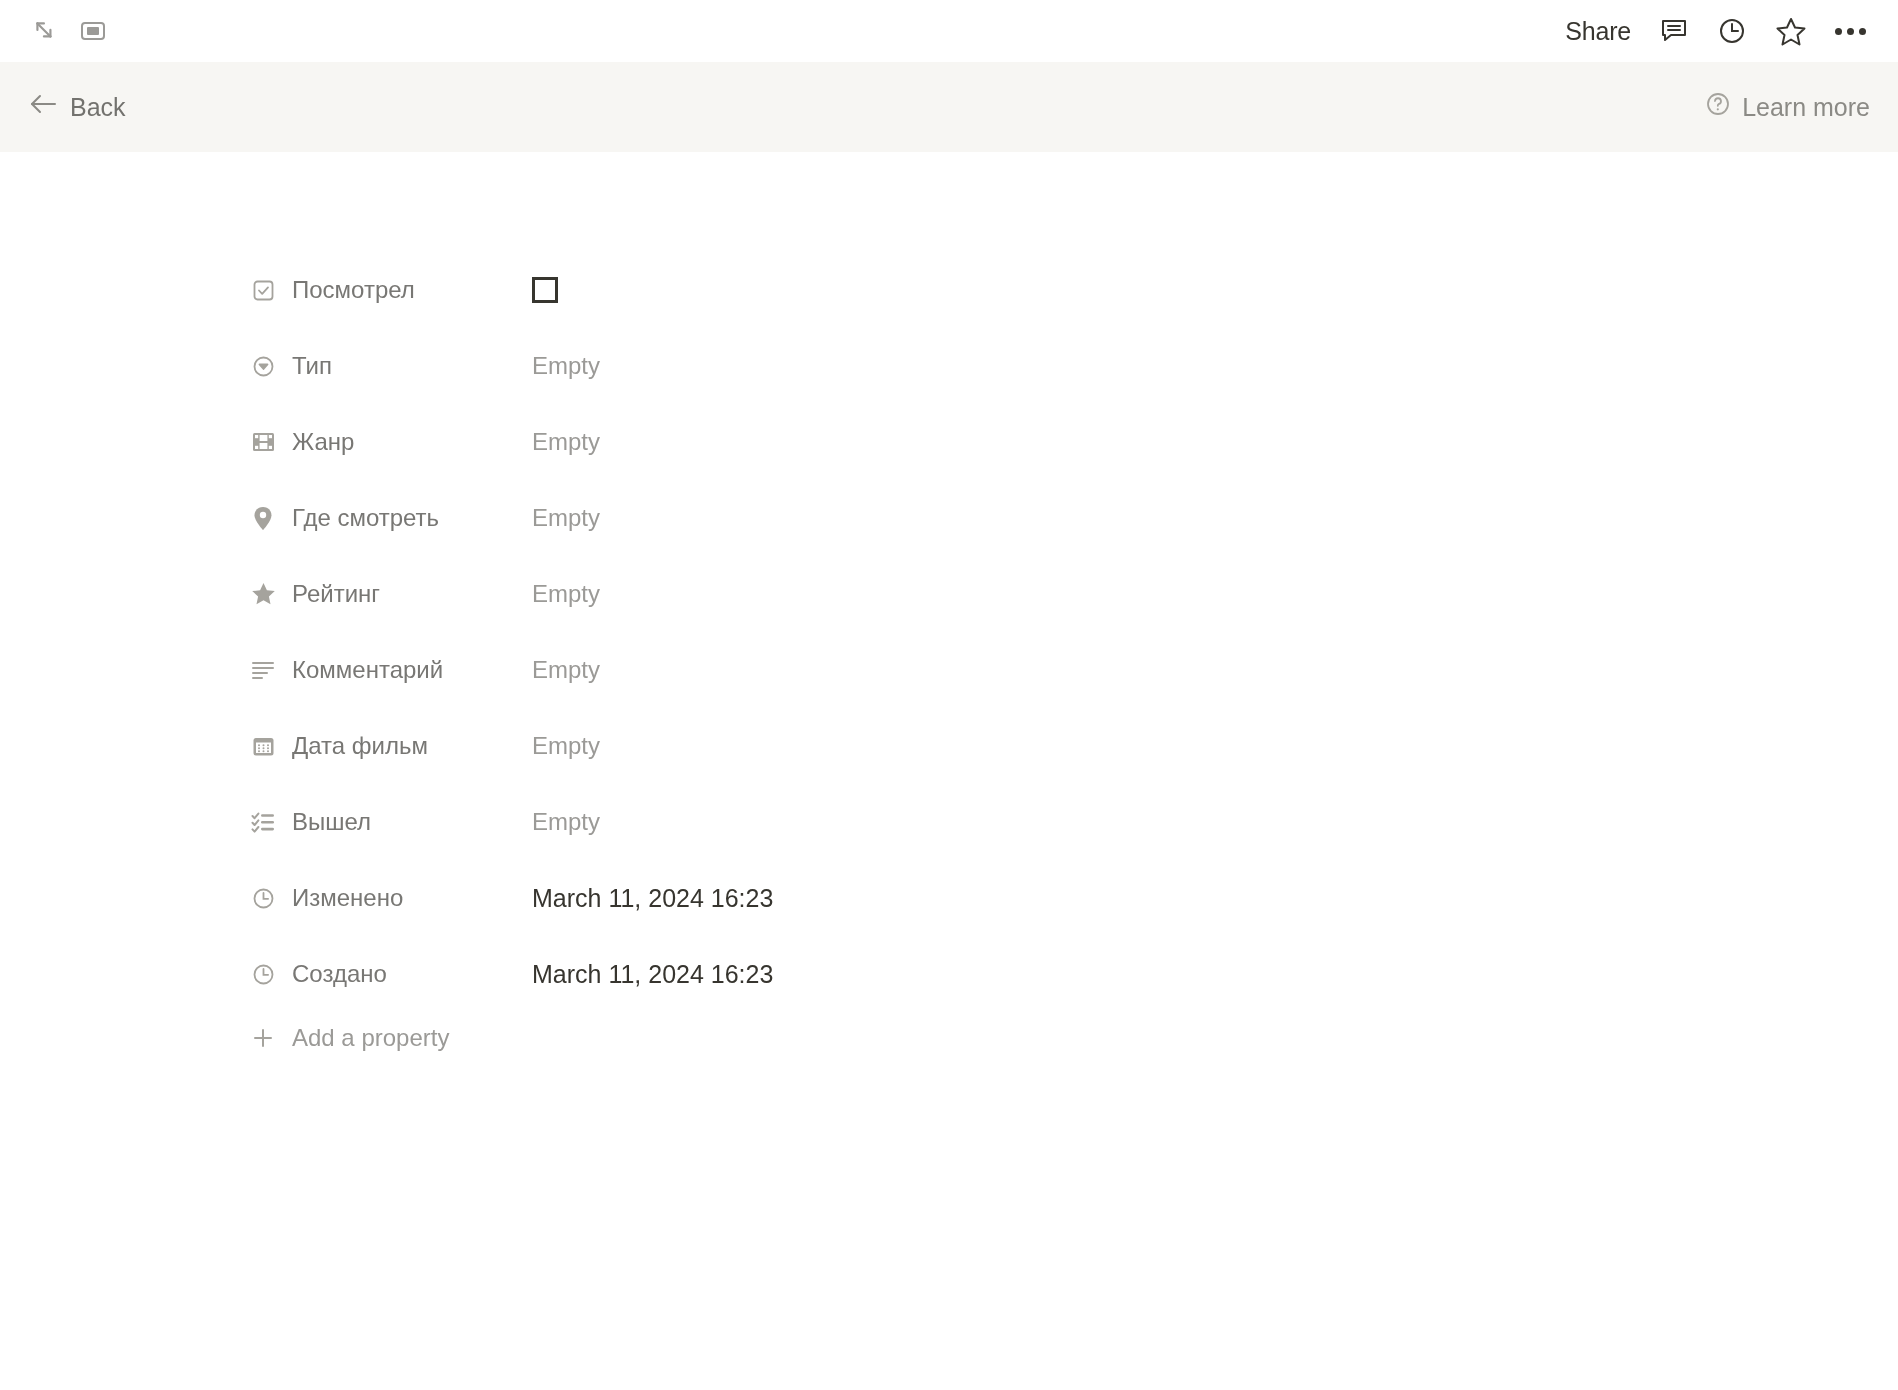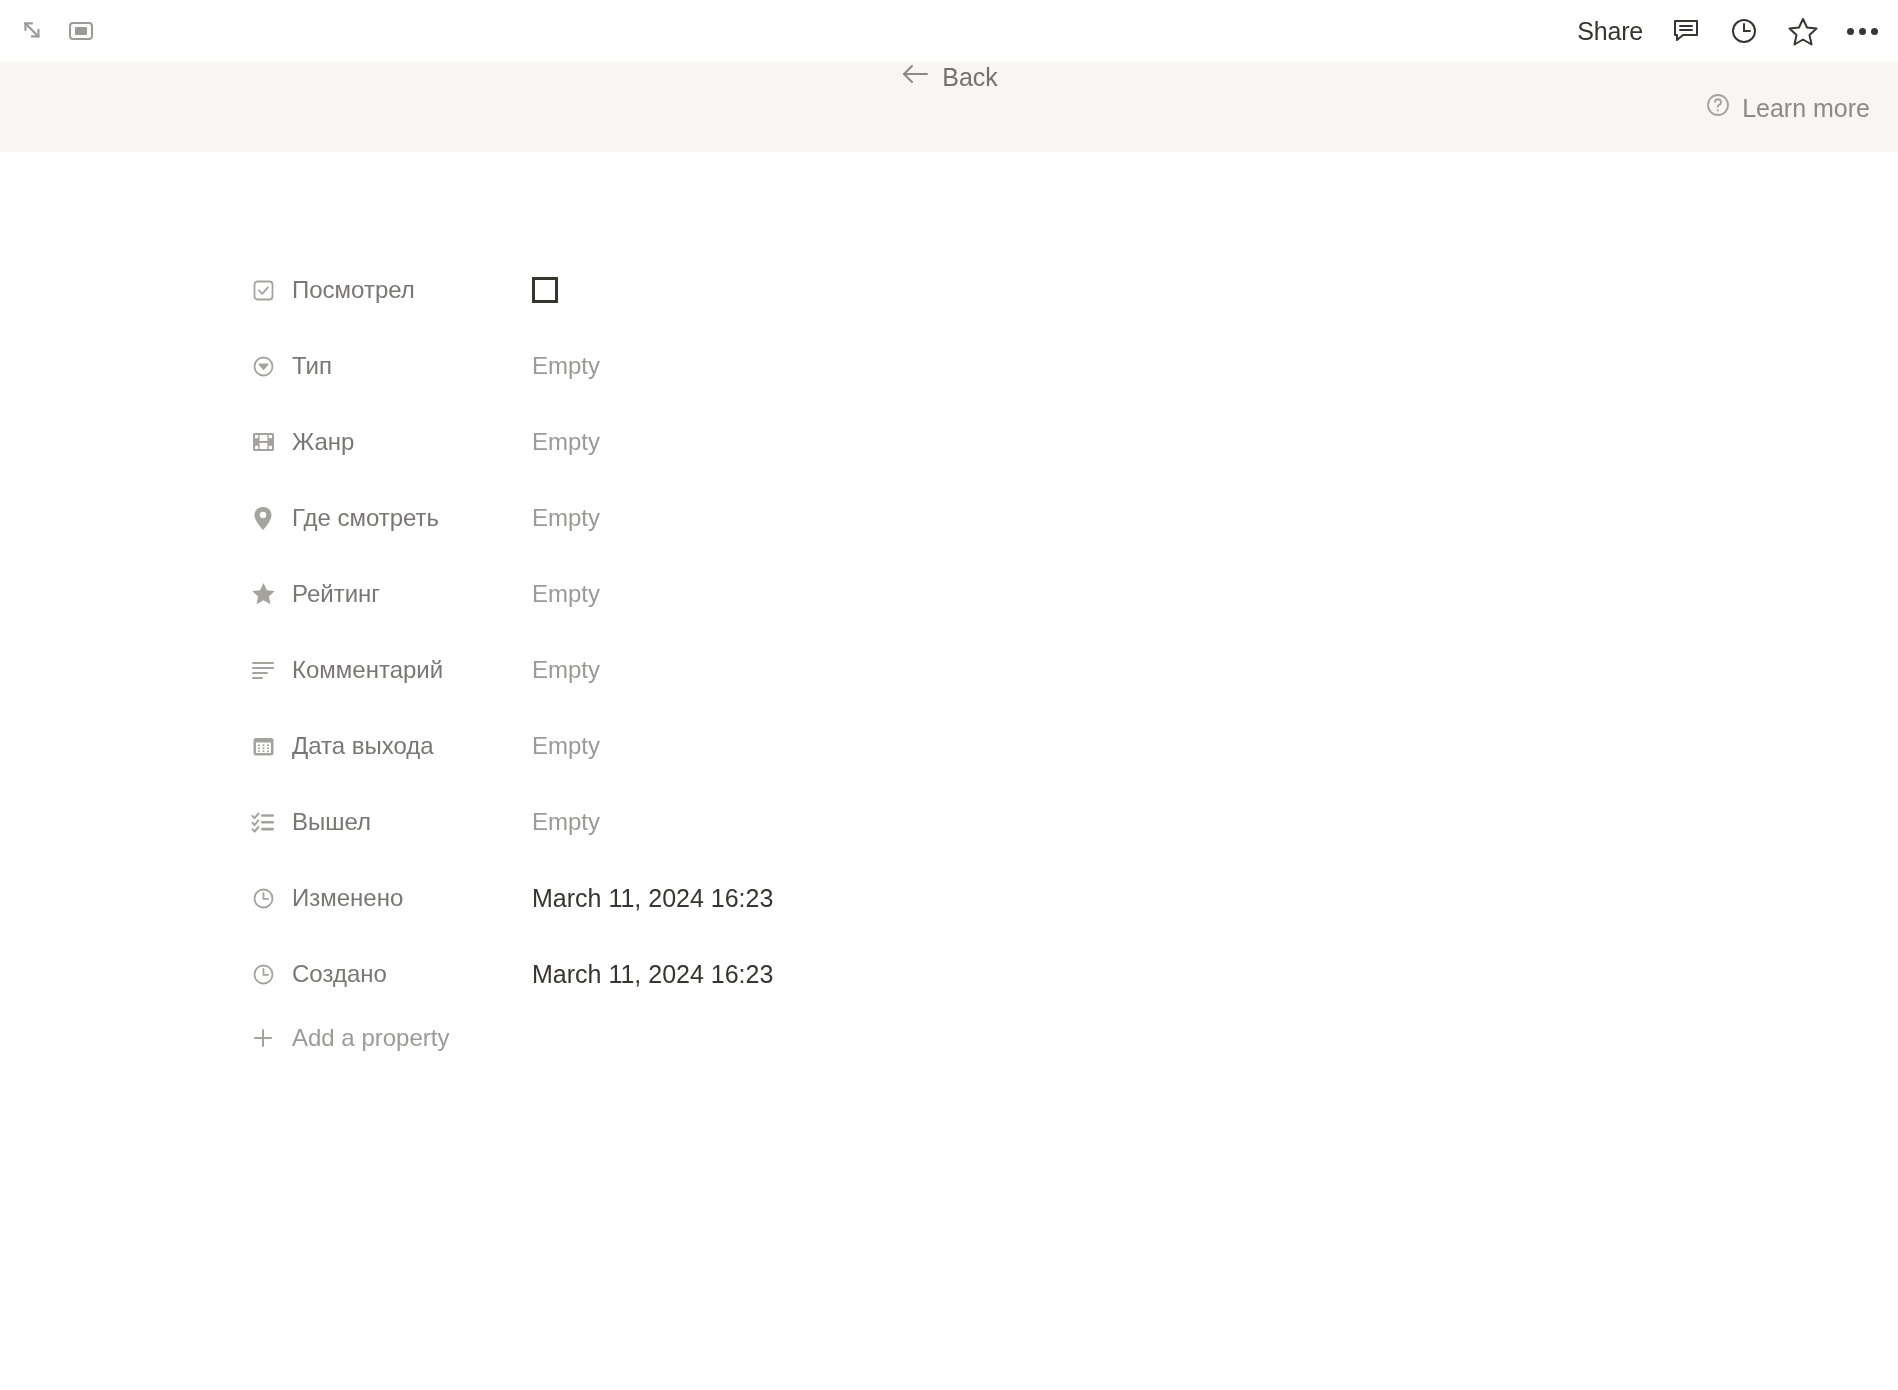--- a/index.html
+++ b/index.html
@@ -15,21 +15,21 @@
     overflow: hidden;
     position: relative;
   }
 
   
   .topbar {
     height: 62px;
     background: #ffffff;
     display: flex;
     align-items: center;
-    padding: 0 20px;
+    padding: 0 32px;
     box-sizing: border-box;
   }
   .topbar-left {
     display: flex;
     align-items: center;
     gap: 22px;
   }
   .topbar-right {
     margin-left: auto;
     display: flex;
@@ -60,25 +60,23 @@
     border-radius: 50%;
     background: #37352f;
     display: block;
   }
 
   
   .banner {
     height: 90px;
     background: #f7f6f3;
     display: flex;
-    align-items: center;
     padding: 0 28px;
     box-sizing: border-box;
     position: relative;
-    flex-direction: column;
   }
   .banner-back {
     display: flex;
     align-items: center;
     gap: 12px;
     cursor: pointer;
     color: #73726e;
     font-size: 25px;
   }
   .banner-center {
@@ -384,21 +382,21 @@
                 <circle cx="16" cy="10.3" r="1"></circle>
               <circle cx="7" cy="13.3" r="1"></circle>
                 <circle cx="11.5" cy="13.3" r="1"></circle>
                 <circle cx="16" cy="13.3" r="1"></circle>
               <circle cx="7" cy="16.2" r="1"></circle>
                 <circle cx="11.5" cy="16.2" r="1"></circle>
                 <circle cx="16" cy="16.2" r="1"></circle>
             </g>
           </svg>
         </span>
-        <span>Дата выхода</span>
+        <span>Дата фильм</span>
       </div>
       <div class="prop-value empty">Empty</div>
     </div>
 
     <div class="prop-row">
       <div class="prop-label">
         <span class="prop-icon">
           <svg width="24" height="22" viewBox="0 0 24 22" fill="none">
             <path d="M1.5 5 L3.6 7.2 L7.4 2.6" stroke="#a5a39d" stroke-width="2" stroke-linecap="round" stroke-linejoin="round"></path>
             <path d="M1.5 11.8 L3.6 14 L7.4 9.4" stroke="#a5a39d" stroke-width="2" stroke-linecap="round" stroke-linejoin="round"></path>

